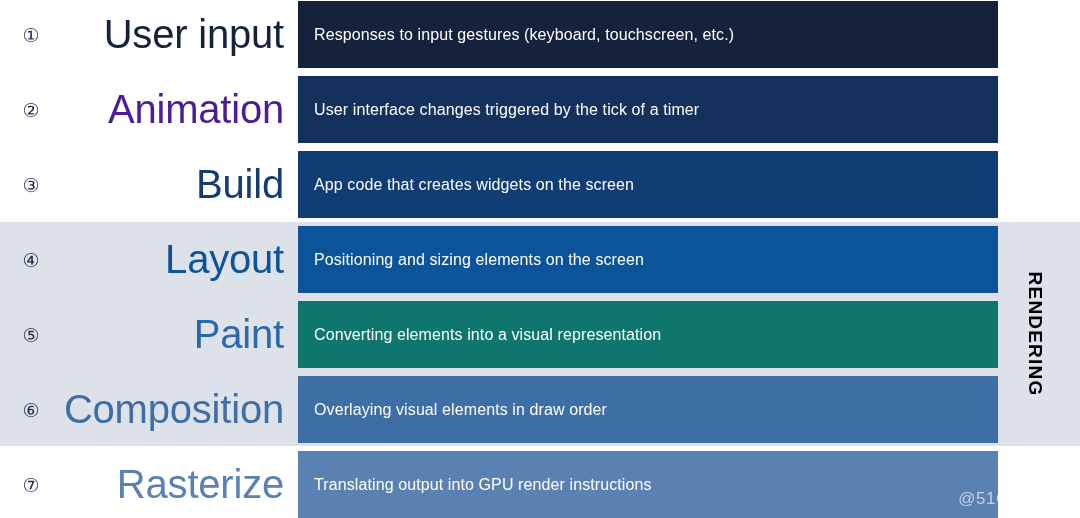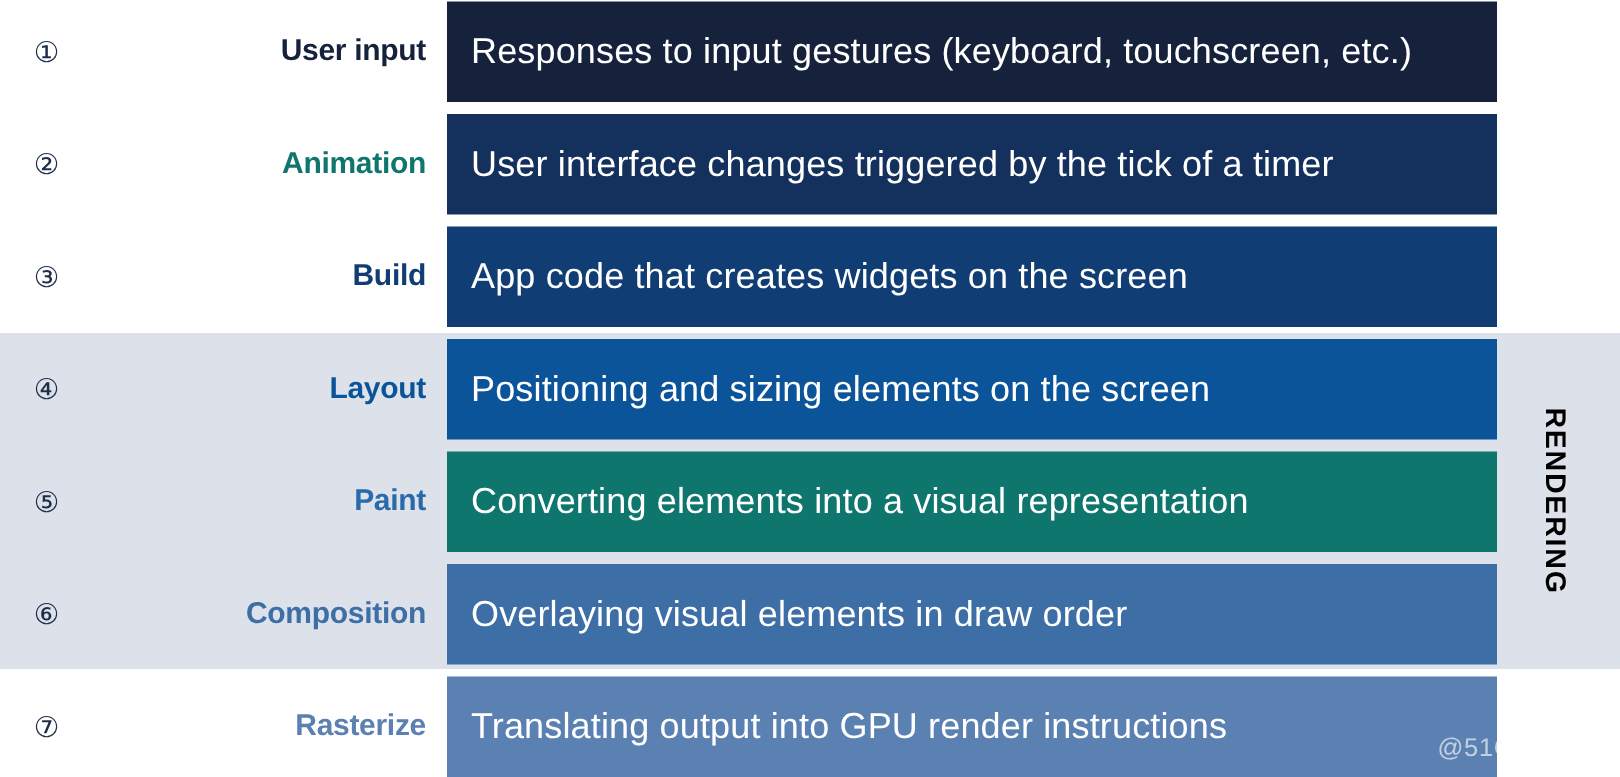--- a/index.html
+++ b/index.html
@@ -58,34 +58,34 @@
     padding-top: 2px;
   }
 
   .row-label {
     flex: 0 0 236px;
     width: 236px;
     display: flex;
     align-items: center;
     justify-content: flex-end;
     padding-right: 14px;
-    font-size: 20px;
-    font-weight: 700;
+    font-size: 40px;
+    font-weight: 400;
     letter-spacing: -0.2px;
     white-space: nowrap;
   }
 
   .row-bar {
     flex: 0 0 700px;
     width: 700px;
     display: flex;
     align-items: center;
     padding-left: 16px;
     color: #ffffff;
-    font-size: 24px;
+    font-size: 16px;
     letter-spacing: 0.1px;
     white-space: nowrap;
   }
 
   .row-tail {
     flex: 1 1 auto;
   }
 
   
   #rendering-label {
@@ -134,21 +134,21 @@
 
   <div id="rows">
       <div class="row" style="top: 1px; height: 67px;">
         <div class="row-index">①</div>
         <div class="row-label" style="color: rgb(22, 33, 60);">User input</div>
         <div class="row-bar" style="background: rgb(22, 33, 60);">Responses to input gestures (keyboard, touchscreen, etc.)</div>
         <div class="row-tail"></div>
       </div>
       <div class="row" style="top: 76px; height: 67px;">
         <div class="row-index">②</div>
-        <div class="row-label" style="color: #0f766e;">Animation</div>
+        <div class="row-label" style="color: #4c1d95;">Animation</div>
         <div class="row-bar" style="background: rgb(20, 48, 92);">User interface changes triggered by the tick of a timer</div>
         <div class="row-tail"></div>
       </div>
       <div class="row" style="top: 151px; height: 67px;">
         <div class="row-index">③</div>
         <div class="row-label" style="color: rgb(16, 61, 115);">Build</div>
         <div class="row-bar" style="background: rgb(16, 61, 115);">App code that creates widgets on the screen</div>
         <div class="row-tail"></div>
       </div>
       <div class="row" style="top: 226px; height: 67px;">

